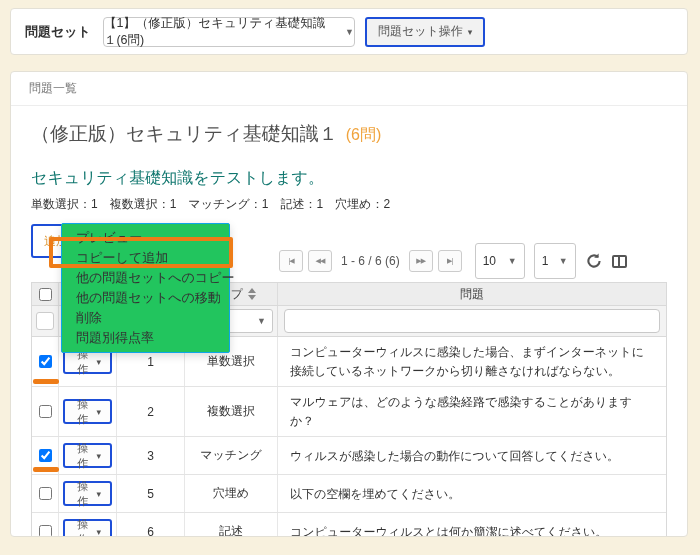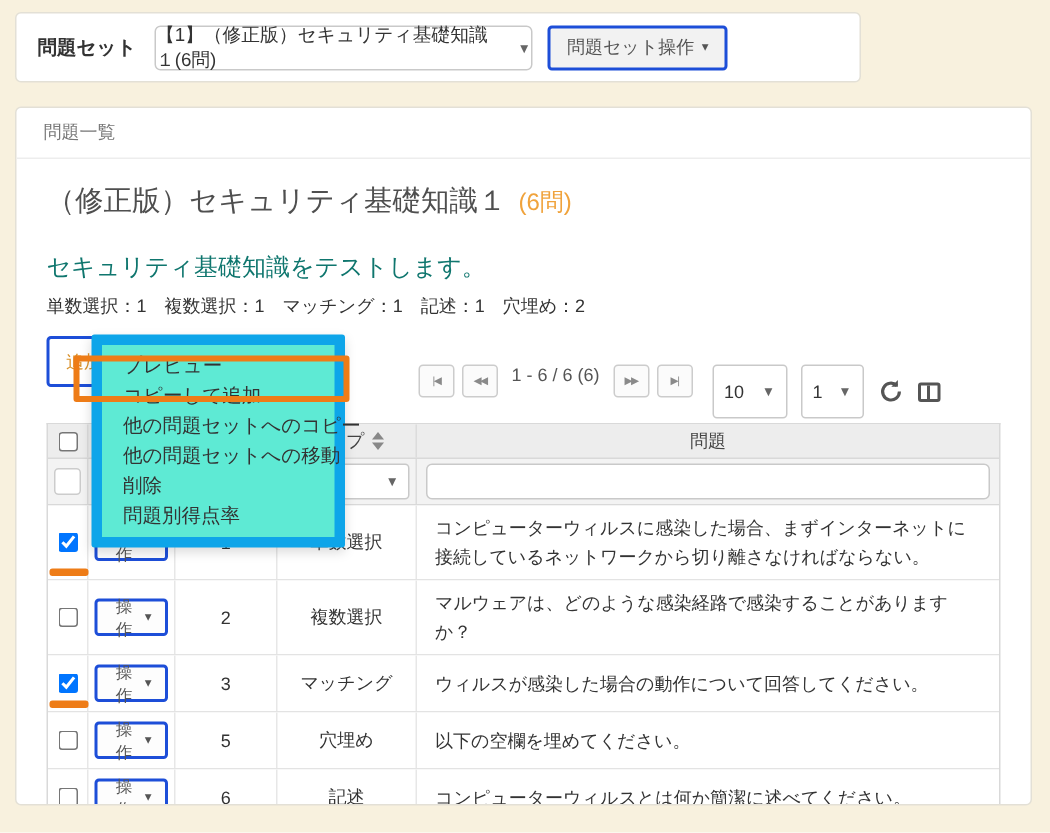--- a/index.html
+++ b/index.html
@@ -6,21 +6,21 @@
   html,body { width:700px; height:555px; }
   body {
     position:relative; overflow:hidden;
     background:#f8f1de;
     font-family:"Liberation Sans","DejaVu Sans",sans-serif;
     font-size:12px; color:#333;
   }
   .card { position:absolute; background:#fff; border:1px solid #e3e0d6; border-radius:4px; }
 
   
-  .topbar { left:10px; top:8px; width:564px; height:47px; display:flex; align-items:center; padding:0 14px; }
+  .topbar { left:10px; top:8px; width:678px; height:47px; display:flex; align-items:center; padding:0 14px; }
   .topbar-label { font-weight:bold; font-size:13px; color:#333; }
   .selectbox { display:flex; align-items:center; justify-content:space-between;
     background:#fff; border:1px solid #c9c9c9; border-radius:4px; height:30px; padding:0 0; cursor:pointer; }
   .topbar .selectbox { width:252px; margin-left:12px; font-size:12.5px; }
   .sel-caret { color:#666; font-size:9px; margin-left:8px; }
   .btn { display:inline-flex; align-items:center; gap:5px; border:2px solid #1d4ed8; border-radius:3px;
     background:#f2f2f2; color:#555; font-size:12px; padding:0 11px; height:30px; cursor:pointer;
     font-family:inherit; }
   .topbar .btn { margin-left:10px; }
 
@@ -32,21 +32,21 @@
   .qtitle { margin-top:15px; font-size:19px; color:#4f4f4f; font-weight:normal; }
   .qtitle .badge { font-size:16px; color:#f0a33c; margin-left:8px; }
   .qdesc { margin-top:21px; font-size:16px; color:#0f766e; }
   .qcounts { margin-top:7px; font-size:12px; color:#333; }
 
   .toolbar { margin-top:11px; height:28px; position:relative; display:flex; }
   .btn-add { background:#fff; color:#d9912a; height:34px; }
   .btn-ops { height:28px; margin-left:8px; }
 
   
-  .pager { position:absolute; left:248px; top:19px; display:flex; gap:5px; }
+  .pager { position:absolute; left:248px; top:19px; display:flex; align-items:center; gap:5px; }
   .pgbtn { display:inline-flex; align-items:center; justify-content:center; height:22px; min-width:24px;
     padding:0 5px; background:#fbfbfb; border:1px solid #ccc; border-radius:3px; color:#8a8a8a;
     font-size:7px; letter-spacing:-1px; cursor:pointer; }
   .pg-range { color:#555; font-size:12px; margin:0 4px; }
   .pgsel { height:36px; border:1px solid #c9c9c9; border-radius:3px; background:#fff;
     display:inline-flex; align-items:center; justify-content:space-between; padding:0 7px;
     font-size:12px; color:#333; cursor:pointer; }
   .pgsel.size { width:50px; margin-left:8px; }
   .pgsel.page { width:42px; margin-left:4px; }
   .tool-ic { margin-left:5px; display:inline-flex; align-items:center; cursor:pointer; }
@@ -76,22 +76,22 @@
   .trow { background:#fff; border-bottom:1px solid #e3e3e3; min-height:38px; }
   .trow > .td { display:flex; align-items:center; justify-content:center; border-right:1px solid #e7e7e7;
     font-size:12px; color:#333; position:relative; padding:6px 4px; }
   .trow > .td.c-q { justify-content:flex-start; text-align:left; padding:6px 12px; line-height:1.55; }
   .btn-row { height:25px; padding:0 9px; font-size:11px; background:#fdfdfd; }
   .ann { position:absolute; left:1px; bottom:2px; width:26px; height:5px; background:#ee7c17; border-radius:2px; display:none; }
   .annotated .ann { display:block; }
   input[type=checkbox]{ width:13px; height:13px; cursor:pointer; }
 
   
-  .menu { position:absolute; left:61px; top:223px; width:169px; background:#5eead4;
-    border:7px solid #0ea5e9; border-radius:2px; box-shadow:0 3px 8px rgba(0,0,0,.15);
+  .menu { position:absolute; left:61px; top:223px; width:169px; background:#22c55e;
+    border:1px solid #0ea5e9; border-radius:2px; box-shadow:0 3px 8px rgba(0,0,0,.15);
     padding:4px 0; z-index:40; }
   .menu-item { font-size:13px; color:#333; line-height:20px; padding:0 14px; white-space:nowrap; cursor:pointer; }
   .hl-rect { position:absolute; left:49px; top:237px; width:184px; height:31px;
     border:4px solid #ee7c17; border-radius:2px; z-index:50; pointer-events:none; }
 
   .caret { font-size:9px; color:inherit; }
 </style>
 </head>
 <body>
 

